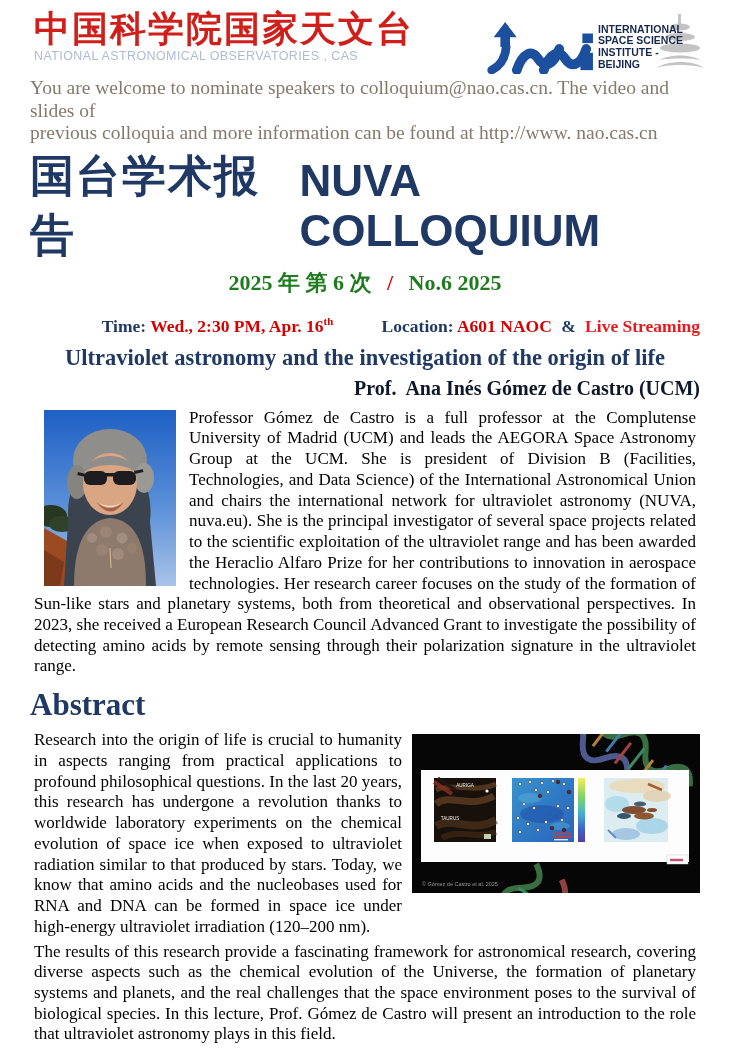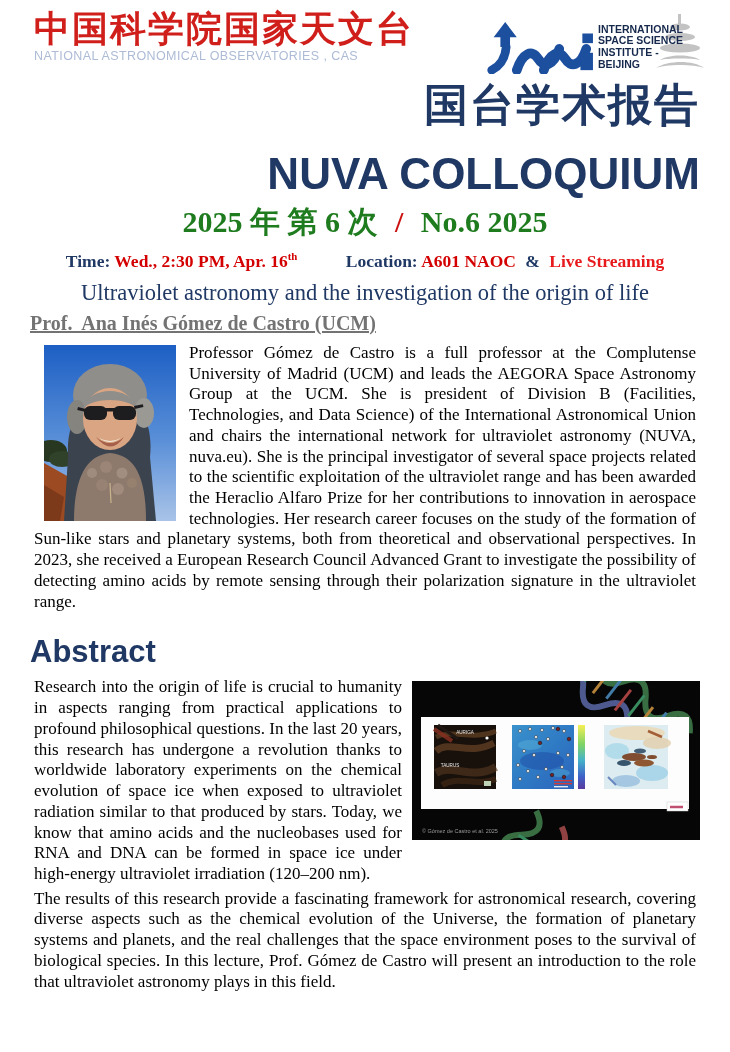--- a/index.html
+++ b/index.html
@@ -17,43 +17,43 @@
   .issi{flex:none;display:flex;align-items:center;margin-top:10px;position:relative;width:222px;}
   .issi-mark{width:120px;height:54px;flex:none;}
   .issi-text{font-family:"Liberation Sans",sans-serif;font-weight:bold;font-size:10.5px;
              color:#16294d;line-height:1.12;position:relative;z-index:1;}
   .pagoda{position:absolute;right:-6px;top:-8px;z-index:0;}
 
   
   .notice{color:#86796b;font-size:19.5px;line-height:1.16;margin-top:3px;}
 
   
-  .main-title{display:flex;justify-content:center;align-items:flex-end;gap:14px;
-              color:#1f3864;font-weight:bold;margin-top:2px;flex-direction:column;}
+  .main-title{display:flex;justify-content:center;align-items:center;gap:14px;
+              color:#1f3864;font-weight:bold;margin-top:2px;}
   .main-title .zh{font-size:44px;font-family:"DejaVu Sans",sans-serif;letter-spacing:2px;}
   .main-title .en{font-size:44px;font-family:"Liberation Sans",sans-serif;letter-spacing:0;}
-  .issue{text-align:center;font-weight:bold;font-size:30px;margin-top:3px;}
+  .issue{text-align:center;font-weight:bold;font-size:22px;margin-top:3px;}
   .issue .g{color:#1e7b1e;}
   .issue .sep{color:#cc1111;padding:0 10px;}
-  .schedule{text-align:center;font-weight:bold;font-size:17.5px;margin-top:7px;}
+  .schedule{text-align:right;font-weight:bold;font-size:17.5px;margin-top:17px;}
   .lbl{color:#1f3864;}
   .val{color:#d40000;}
   .ls{color:#e8191c;}
   .amp{color:#1f3864;padding:0 5px;}
   .loc-group{margin-left:44px;}
   .schedule sup{font-size:.62em;}
-  .talk-title{text-align:center;color:#1f3864;font-weight:normal;font-size:22.5px;margin-top:8px;}
-  .speaker{text-align:left;color:#737373;font-weight:bold;font-size:20px;margin-top:6px;white-space:pre-wrap;text-decoration:underline;}
+  .talk-title{text-align:center;color:#1f3864;font-weight:bold;font-size:22.5px;margin-top:8px;}
+  .speaker{text-align:right;color:#0f172a;font-weight:bold;font-size:20px;margin-top:6px;white-space:pre-wrap;}
 
   
   .bio-wrap{margin-top:8px;}
   .photo{float:left;width:132px;height:176px;margin:2px 13px 3px 14px;}
   .para{font-size:17px;line-height:1.22;text-align:justify;margin:4px;}
-  .abstract-h{clear:both;color:#1f3864;font-weight:bold;font-size:31px;margin:22px 0 7px 0;
-              font-family:Liberation Sans, sans-serif;}
+  .abstract-h{clear:both;color:#1f3864;font-weight:bold;font-size:31px;margin:10px 0 7px 0;
+              font-family:Liberation Serif, serif;}
   .figure{float:right;width:288px;height:159px;margin:4px 0 6px 10px;}
   svg text{font-family:"Liberation Sans",sans-serif;}
 </style>
 </head>
 <body>
 
 <div class="page">
 
   <div class="header">
     <div class="header-center">
@@ -82,20 +82,24 @@
       </svg>
       <div class="issi-text">
         <div>INTERNATIONAL</div>
         <div>SPACE SCIENCE</div>
         <div>INSTITUTE -</div>
         <div>BEIJING</div>
       </div>
     </div>
   </div>
 
+  <div class="notice">
+    <div>You are welcome to nominate speakers to colloquium@nao.cas.cn. The video and slides of</div>
+    <div>previous colloquia and more information can be found at http://www. nao.cas.cn</div>
+  </div>
 
   <div class="main-title">
     <span class="zh">国台学术报告</span>
     <span class="en">NUVA COLLOQUIUM</span>
   </div>
 
   <div class="issue">
     <span class="g">2025 年 第 6 次</span>
     <span class="sep">/</span>
     <span class="g">No.6 2025</span>

